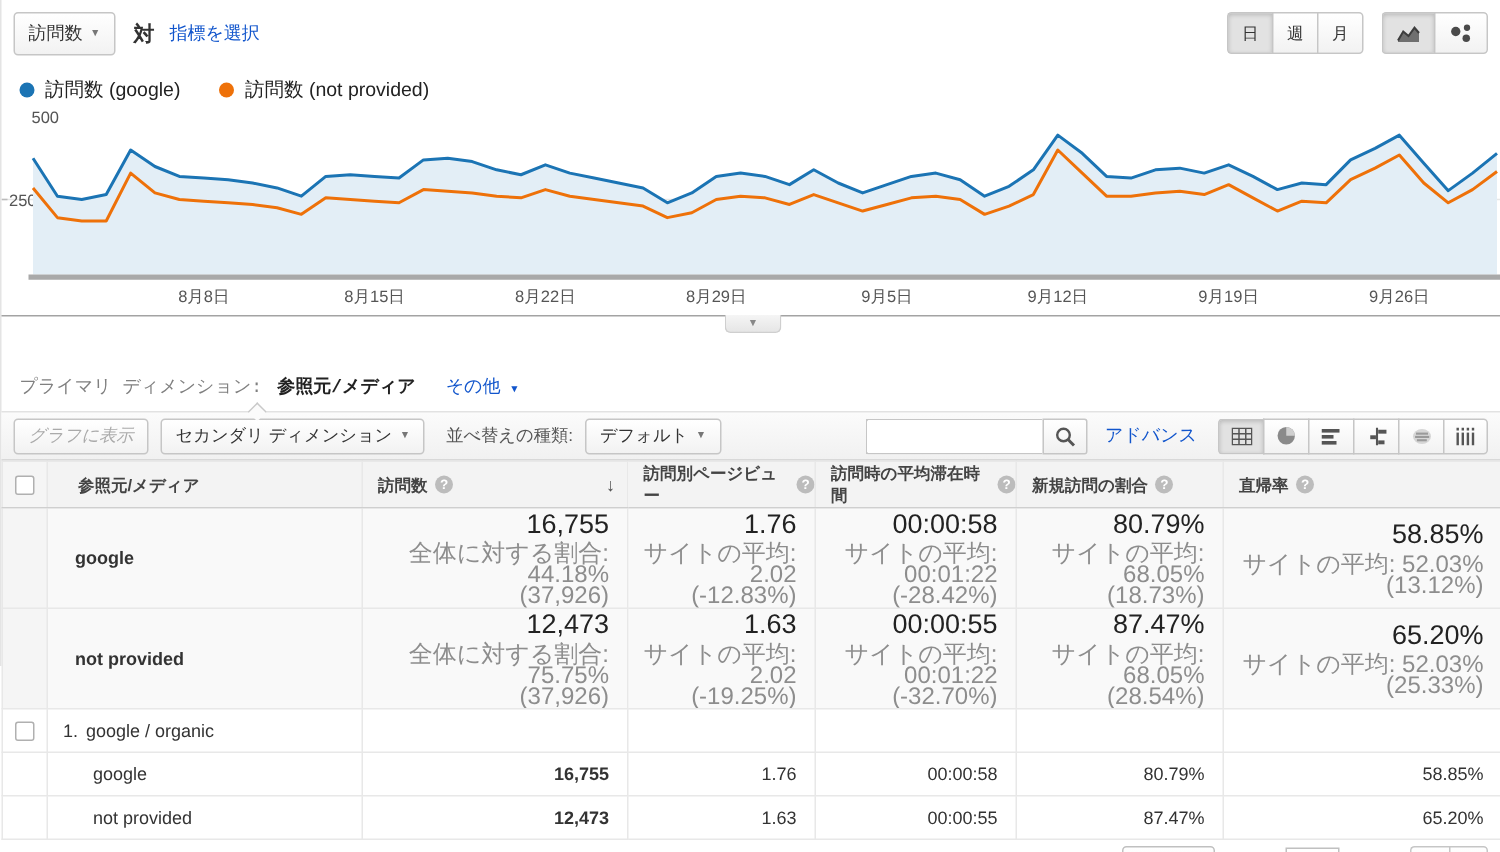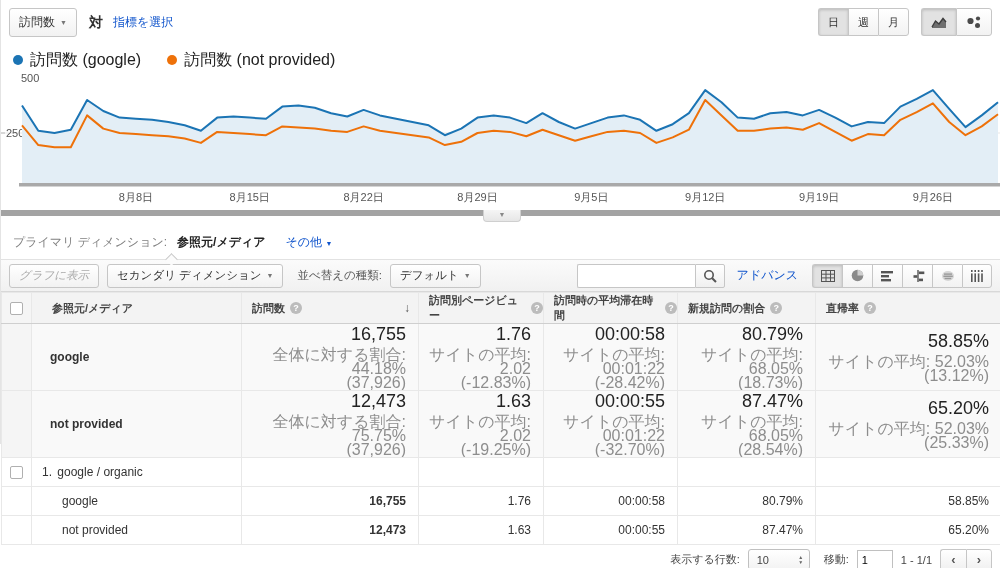--- a/index.html
+++ b/index.html
@@ -18,31 +18,31 @@
   .controls-right { position:absolute; right:8px; top:8px; display:flex; gap:12px; }
   .btn-group { display:inline-flex; }
   .btn-group .seg { border-radius:0; border-right-width:0; height:28px; min-width:30px; justify-content:center; }
   .btn-group .seg:first-child { border-radius:3px 0 0 3px; }
   .btn-group .seg:last-child { border-radius:0 3px 3px 0; border-right-width:1px; }
   .seg.selected { background:#e2e2e2; box-shadow:inset 0 1px 3px rgba(0,0,0,.18); }
   .seg { font-size:11px; }
 
   
   .legend { display:flex; align-items:center; gap:26px; padding:6px 0 2px 12px; height:24px; }
-  .legend-item { display:flex; align-items:center; gap:7px; font-size:16px; color:#222; }
+  .legend-item { display:flex; align-items:center; gap:7px; font-size:13px; color:#222; }
   .legend-dot { width:10px; height:10px; border-radius:50%; }
 
   
-  .chart-wrap { border-bottom:6px solid #a3a3a3; position:relative; }
+  .chart-wrap { border-bottom:1px solid #a3a3a3; position:relative; }
   .chart-wrap svg { display:block; }
   .collapse-tab { position:absolute; left:482px; bottom:-12px; width:38px; height:12px; background:linear-gradient(#f5f5f5,#e6e6e6);
     border:1px solid #cfcfcf; border-top:none; border-radius:0 0 4px 4px; text-align:center; font-size:8px; color:#888; line-height:10px; cursor:pointer; }
 
   
-  .dim-row { margin-top:12px; padding:6px 0 8px 12px; font-size:12px; display:flex; align-items:flex-end; gap:6px; }
+  .dim-row { margin-top:32px; padding:6px 0 8px 12px; font-size:12px; display:flex; align-items:flex-end; gap:6px;font-family:Liberation Mono, monospace; }
   .dim-label { color:#808080; }
   .dim-selected { font-weight:bold; color:#222; margin-left:4px; }
   .dim-more { margin-left:14px; color:#15c; cursor:pointer; }
   .dim-more .caret { color:#15c; }
 
   
   .toolbar { position:relative; height:33px; background:linear-gradient(#fbfbfb,#f1f1f1);
     border-top:1px solid #e2e2e2; border-bottom:1px solid #d8d8d8; display:flex; align-items:center; padding:0 8px; }
   .notch { position:absolute; top:-5px; left:166px; width:9px; height:9px; background:#fbfbfb;
     border-left:1px solid #c9c9c9; border-top:1px solid #c9c9c9; transform:rotate(45deg); }

